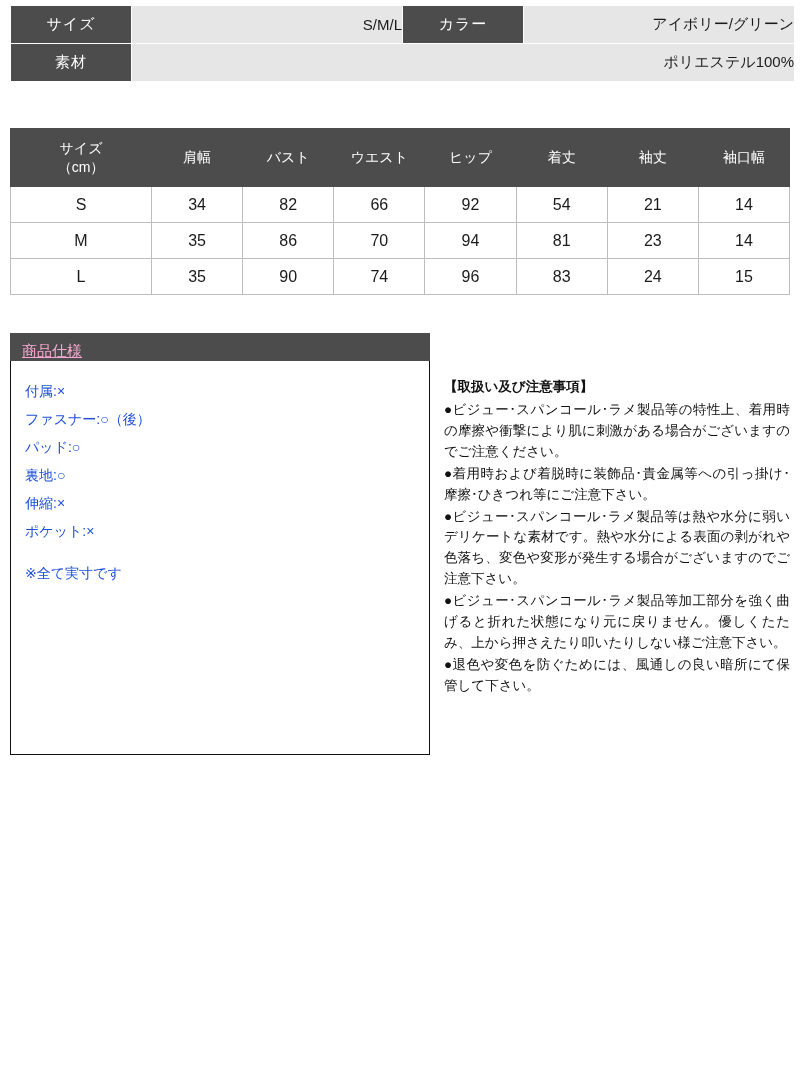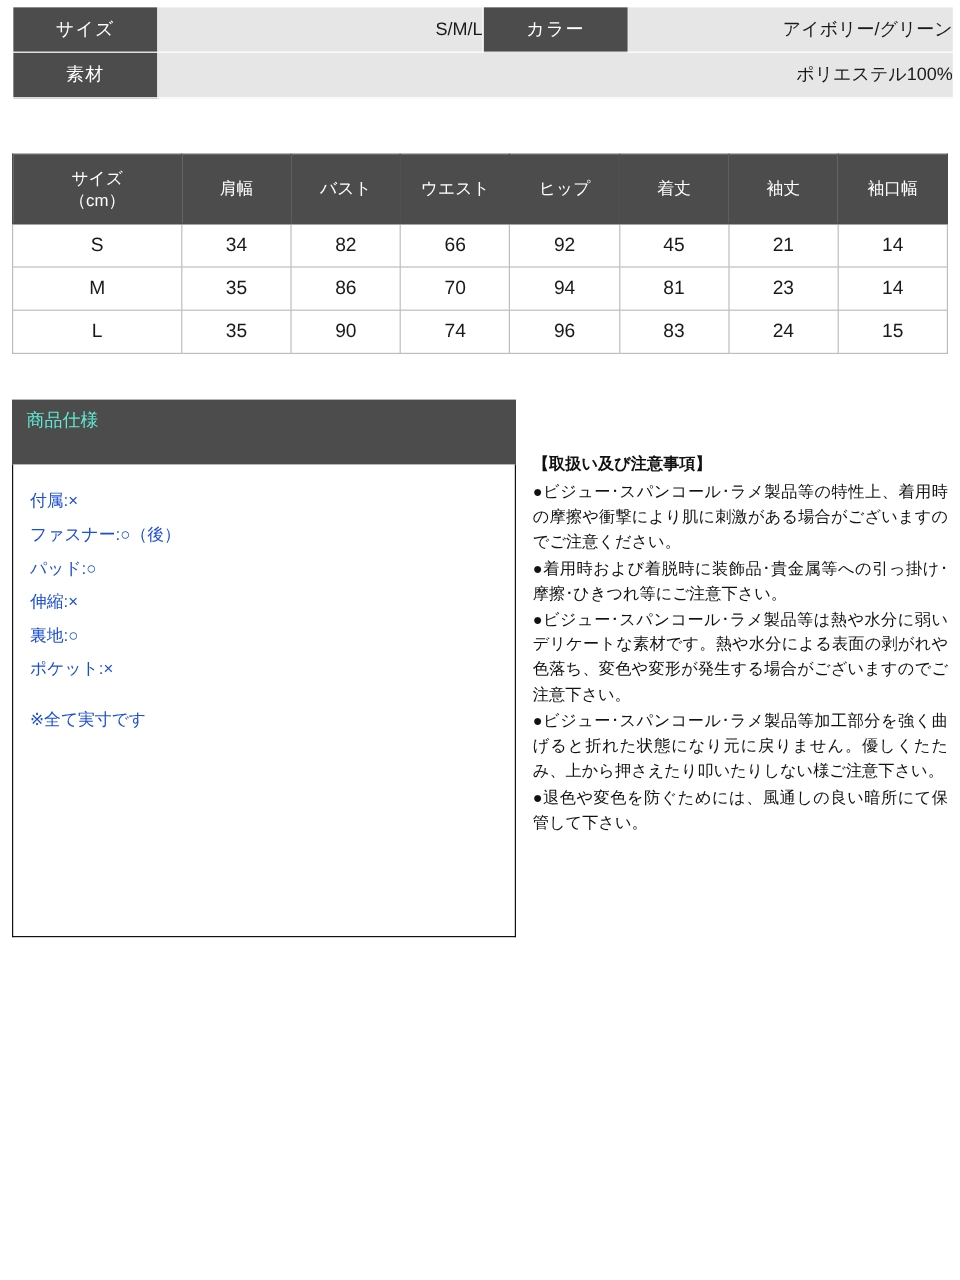--- a/index.html
+++ b/index.html
@@ -94,26 +94,27 @@
     width: 780px;
     display: flex;
     gap: 14px;
     align-items: flex-start;
   }
   .left-col {
     width: 420px;
   }
   .panel-head {
     background: #4c4c4c;
-    color: #5eead4;
+    color: #f9a8d4;
     font-size: 15px;
     padding: 10px 12px;
     box-sizing: border-box;
-    height: 54px;
+    height: 28px;
     line-height: 16px;
+    text-decoration: underline;
   }
   .panel-body {
     border: 1px solid #111111;
     border-top: none;
     height: 394px;
     box-sizing: border-box;
     padding: 16px 14px;
     font-size: 14px;
     line-height: 2.0;
     color: #1d4ed8;
@@ -174,21 +175,21 @@
         <th>袖口幅</th>
       </tr>
     </thead>
     <tbody>
       <tr>
         <td>S</td>
         <td>34</td>
         <td>82</td>
         <td>66</td>
         <td>92</td>
-        <td>45</td>
+        <td>54</td>
         <td>21</td>
         <td>14</td>
       </tr>
       <tr>
         <td>M</td>
         <td>35</td>
         <td>86</td>
         <td>70</td>
         <td>94</td>
         <td>81</td>
@@ -209,22 +210,22 @@
   </table>
 
   <div class="bottom">
 
     <div class="left-col">
       <div class="panel-head">商品仕様</div>
       <div class="panel-body">
         <div>付属:×</div>
         <div>ファスナー:○（後）</div>
         <div>パッド:○</div>
+        <div>裏地:○</div>
         <div>伸縮:×</div>
-        <div>裏地:○</div>
         <div>ポケット:×</div>
         <div class="gap"></div>
         <div>※全て実寸です</div>
       </div>
     </div>
 
     <div class="right-col">
       <div class="title">【取扱い及び注意事項】</div>
       <p>●ビジュー･スパンコール･ラメ製品等の特性上、着用時の摩擦や衝撃により肌に刺激がある場合がございますのでご注意ください。</p>
       <p>●着用時および着脱時に装飾品･貴金属等への引っ掛け･摩擦･ひきつれ等にご注意下さい。</p>

